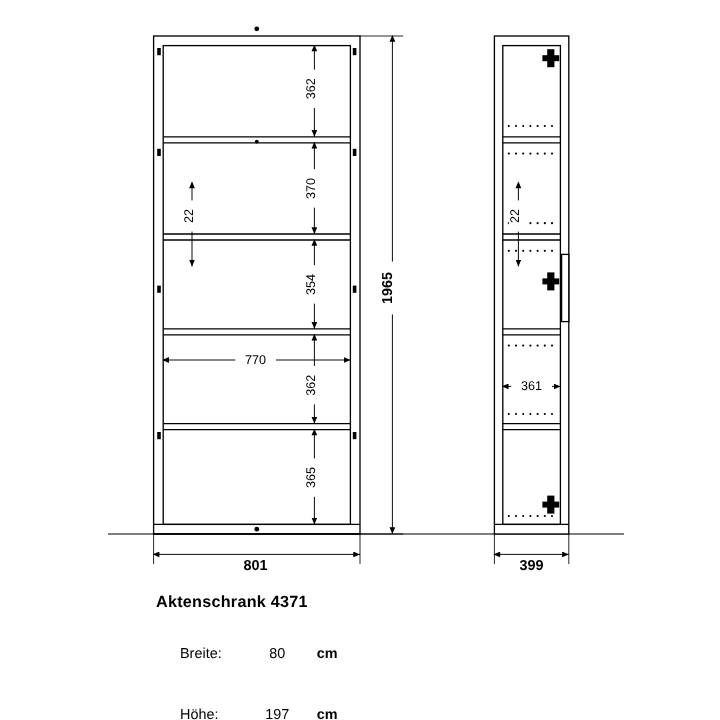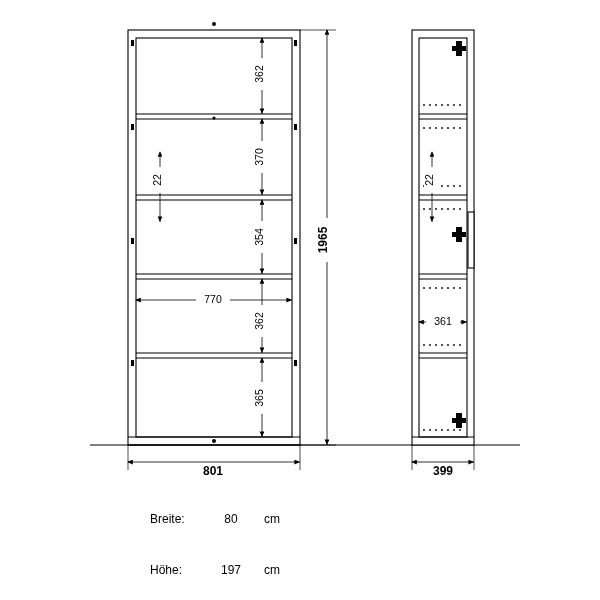--- a/index.html
+++ b/index.html
@@ -49,20 +49,21 @@
     width: 52px;
   }
   .spec-value {
     display: inline-block;
     width: 58px;
     text-align: center;
   }
   .spec-unit {
     display: inline-block;
     padding-left: 4px;
+    font-weight: bold;
   }
 </style>
 </head>
 <body>
 
 <div id="stage">
 
   <svg class="drawing" viewBox="0 0 600 600">
     <defs>
       <marker id="arrIn" markerWidth="8" markerHeight="8" refX="7" refY="3" orient="auto" markerUnits="strokeWidth">
@@ -248,20 +249,21 @@
       <rect x="317" y="218" width="20" height="44" fill="#ffffff"></rect>
       <text x="327" y="240" text-anchor="middle" font-size="12" font-weight="bold" transform="rotate(-90 327 240)">1965</text>
 
       <text x="213" y="475" text-anchor="middle" font-size="12" font-weight="bold">801</text>
 
       <text x="443" y="475" text-anchor="middle" font-size="12" font-weight="bold">399</text>
     </g>
   </svg>
 
   <div class="caption-block">
+    <p class="caption-title">Aktenschrank 4371</p>
 
     <div class="spec-line">
       <span class="spec-label">Breite:</span><span class="spec-value">80</span><span class="spec-unit">cm</span>
     </div>
     <div class="spec-line">
       <span class="spec-label">Höhe:</span><span class="spec-value">197</span><span class="spec-unit">cm</span>
     </div>
 
   </div>
 

